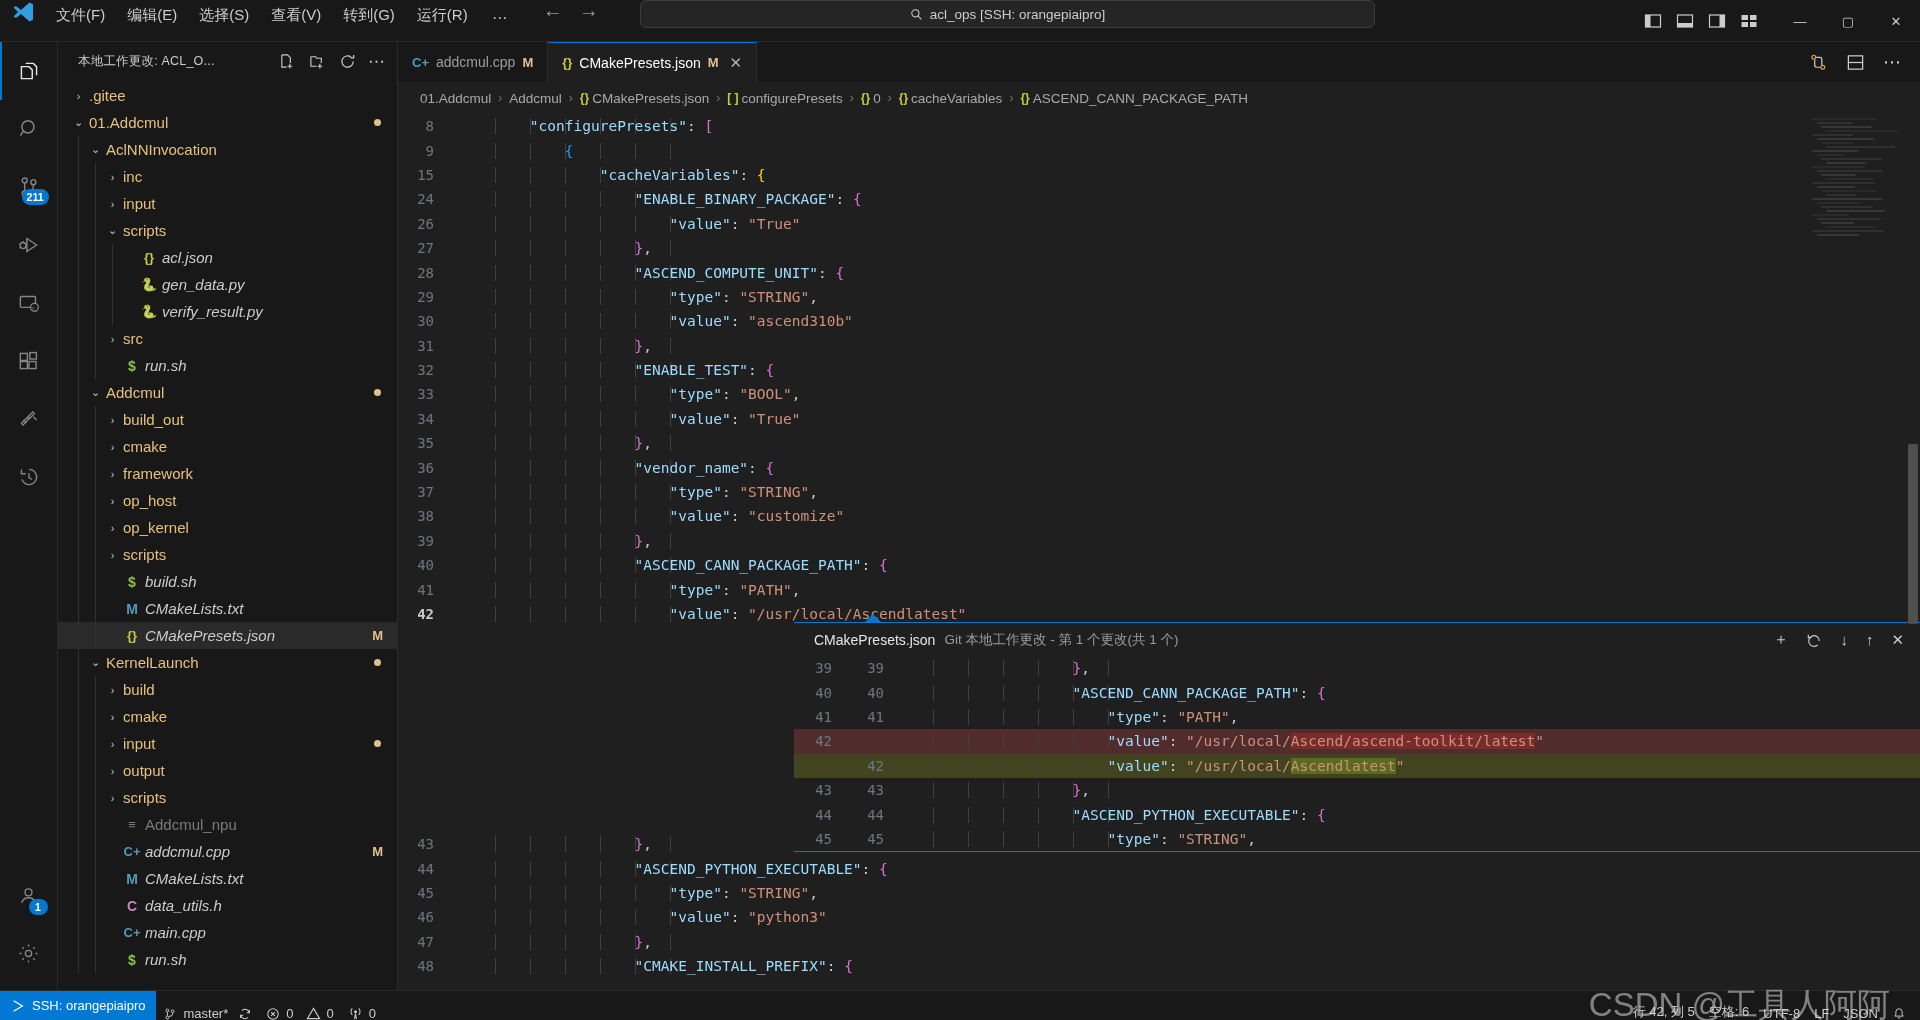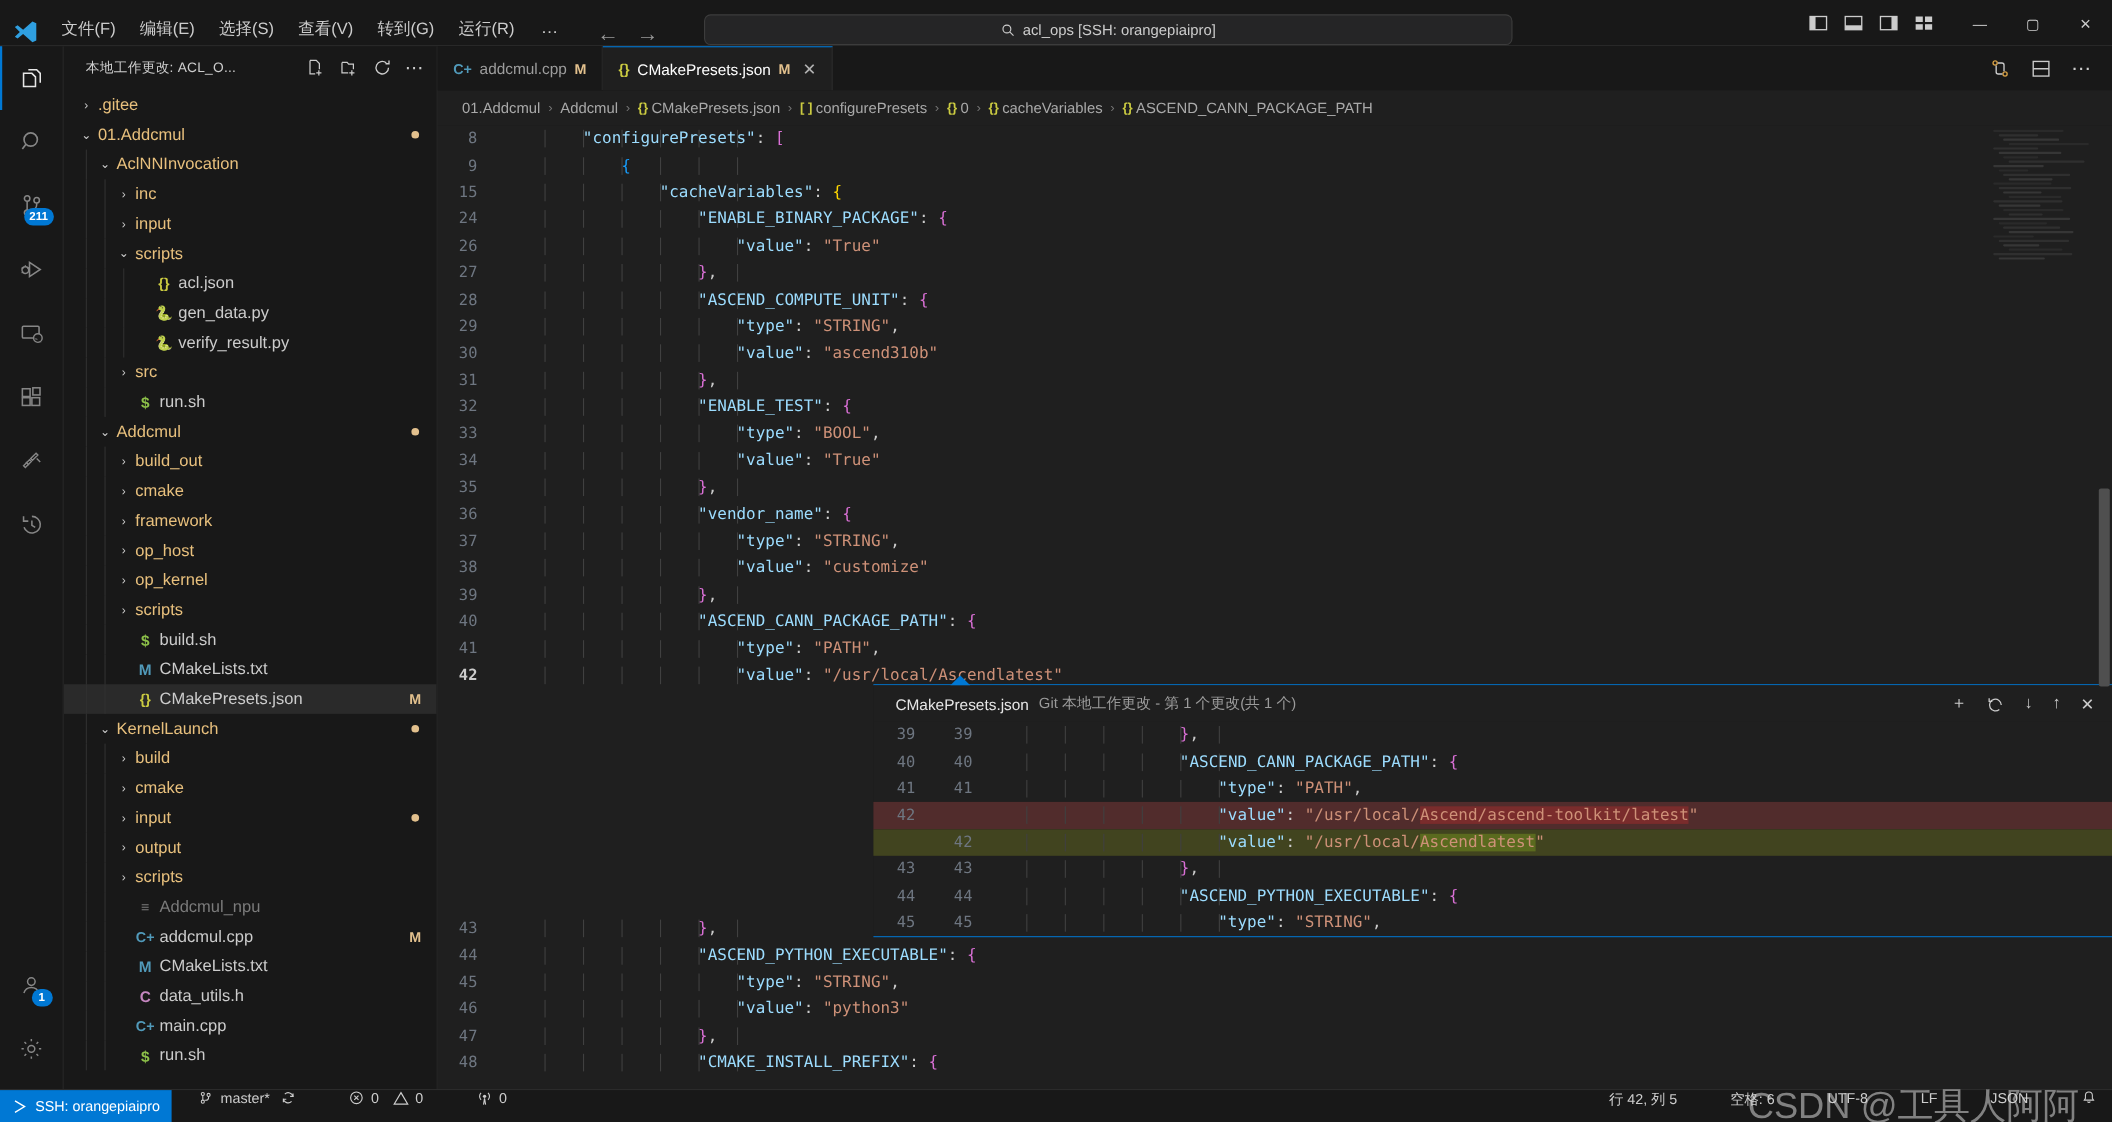--- a/index.html
+++ b/index.html
@@ -8,21 +8,21 @@
     background:#1e1e1e;
     font-family:"Liberation Sans", sans-serif;
     color:#cccccc;
     overflow:hidden;
   }
   .app { width:1920px; height:1020px; display:flex; flex-direction:column; }
 
   
   .titlebar {
     height:42px; background:#181818; border-bottom:1px solid #2b2b2b;
-    display:flex; align-items:flex-end; flex:0 0 42px; position:relative;
+    display:flex; align-items:flex-start; flex:0 0 42px; position:relative;
   }
   .vs-logo { width:46px; display:flex; align-items:center; justify-content:center; }
   .menu { display:flex; align-items:center; gap:2px; }
   .menu-item {
     font-size:15px; color:#cccccc; padding:4px 10px; border-radius:4px;
     white-space:nowrap; line-height:1.3;
   }
   .menu-item.dots { letter-spacing:1px; padding:4px 12px; font-size:16px; }
   .navarrows { display:flex; align-items:center; gap:16px; margin-left:22px; color:#9a9a9a; }
   .navarrows span { font-size:20px; line-height:1; }
@@ -71,21 +71,21 @@
   .row {
     height:27px; display:flex; align-items:center; font-size:15px; color:#cccccc;
     position:relative; white-space:nowrap; padding-right:10px;
   }
   .row.selected { background:#2a2a2a; }
   .row.selected::before { content:""; position:absolute; left:0; top:0; bottom:0; width:0px; }
   .chev { width:17px; display:flex; align-items:center; justify-content:center; color:#cccccc; font-size:11px; flex:0 0 17px; }
   .ficon { width:22px; display:flex; align-items:center; justify-content:center; font-size:13px; flex:0 0 22px; }
   .fname { padding-left:2px; }
   .fname.folder { color:#e8c07d; }
-  .fname.file { color:#cccccc; }
+  .fname.file { color:#cccccc;font-style:italic; }
   .fname.dim { color:#7b7b7b; }
   .mbadge { margin-left:auto; color:#e2c08d; font-size:13px; font-weight:600; padding-right:4px; }
   .dot { margin-left:auto; width:7px; height:7px; border-radius:50%; background:#e2c08d; margin-right:6px; }
   .ico-json { color:#cbcb41; font-size:13px; font-weight:700; }
   .ico-py { color:#4b8bbe; font-size:13px; }
   .ico-sh { color:#8dc149; font-weight:700; font-size:14px; }
   .ico-cmake { color:#519aba; font-weight:700; font-size:14px; }
   .ico-cpp { color:#519aba; font-weight:700; font-size:13px; }
   .ico-h { color:#c586c0; font-weight:700; font-size:14px; }
   .ico-txt { color:#7b7b7b; font-size:13px; }
@@ -157,21 +157,21 @@
   .hl-ins { background:#5a6a1e; }
   .diff-arrow { position:absolute; left:70px; top:-9px; width:0;height:0;
     border-left:9px solid transparent; border-right:9px solid transparent; border-bottom:9px solid #0078d4; }
 
   
   .statusbar {
     height:30px; background:#181818; display:flex; align-items:center; flex:0 0 30px;
     font-size:13px; color:#cccccc; position:relative; border-top:1px solid #2b2b2b;
   }
   .remote { background:#0078d4; color:#ffffff; height:30px; display:flex; align-items:center; gap:7px; padding:0 11px; font-size:13px; }
-  .st-item { display:flex; align-items:flex-start; gap:6px; padding:0 24px; height:30px; white-space:nowrap; }
+  .st-item { display:flex; align-items:flex-end; gap:6px; padding:0 7px; height:30px; white-space:nowrap; }
   .st-right { margin-left:auto; display:flex; align-items:center; }
   .watermark {
     position:absolute; right:30px; top:-8px; font-size:33px; color:#d8d8d8;
     opacity:.55; pointer-events:none; white-space:nowrap; font-family:"Liberation Sans", sans-serif;
   }
 </style>
 </head>
 <body>
 
 <div class="app">

